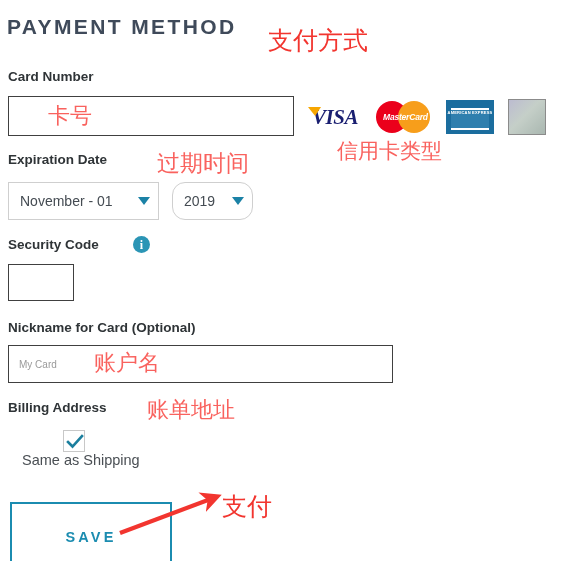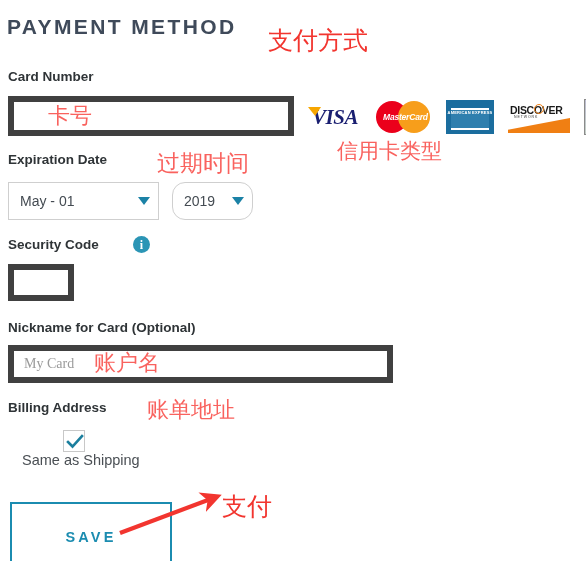--- a/index.html
+++ b/index.html
@@ -45,23 +45,23 @@
   #label-expiration    { left: 8px; top: 152px; }
   #label-security-code { left: 8px; top: 237px; }
   #label-nickname      { left: 8px; top: 320px; }
   #label-billing       { left: 8px; top: 400px; }
 
   
   .text-input {
     position: absolute;
     box-sizing: border-box;
     background: #ffffff;
-    border: 6px solid #404040;
-    font-family: Liberation Serif, serif;
-    font-size: 14px;
+    border: 1px solid #404040;
+    font-family: Liberation Sans, sans-serif;
+    font-size: 10px;
     color: #3b3b3b;
     padding: 0 10px;
     outline: none;
   }
   .text-input::placeholder { color: #9a9a9a; opacity: 1; }
 
   #input-card-number {
     left: 8px; top: 96px;
     width: 286px; height: 40px;
   }
@@ -347,36 +347,30 @@
       <span class="c-red"></span>
       <span class="c-yellow"></span>
       <span class="mc-word">MasterCard</span>
     </div>
 
     <div class="logo logo-amex">
       <span class="amex-box"></span>
       <span class="amex-text">AMERICAN EXPRESS</span>
     </div>
 
-    <div class="logo logo-discover">
-      <span class="disc-swoosh"></span>
-      <span class="disc-text">DISCOVER</span>
-      <span class="disc-o"></span>
-      <span class="disc-sub">NETWORK</span>
-    </div>
 
     <div class="logo logo-broken">
       
     </div>
   </div>
 
   <div class="field-label" id="label-expiration">Expiration Date</div>
 
   <div class="select-box" id="select-month">
-    <span class="sel-value">May - 01</span>
+    <span class="sel-value">November - 01</span>
     <span class="caret"></span>
   </div>
 
   <div class="select-box" id="select-year">
     <span class="sel-value">2019</span>
     <span class="caret"></span>
   </div>
 
   <div class="field-label" id="label-security-code">Security Code</div>
   <div id="info-icon">i</div>

